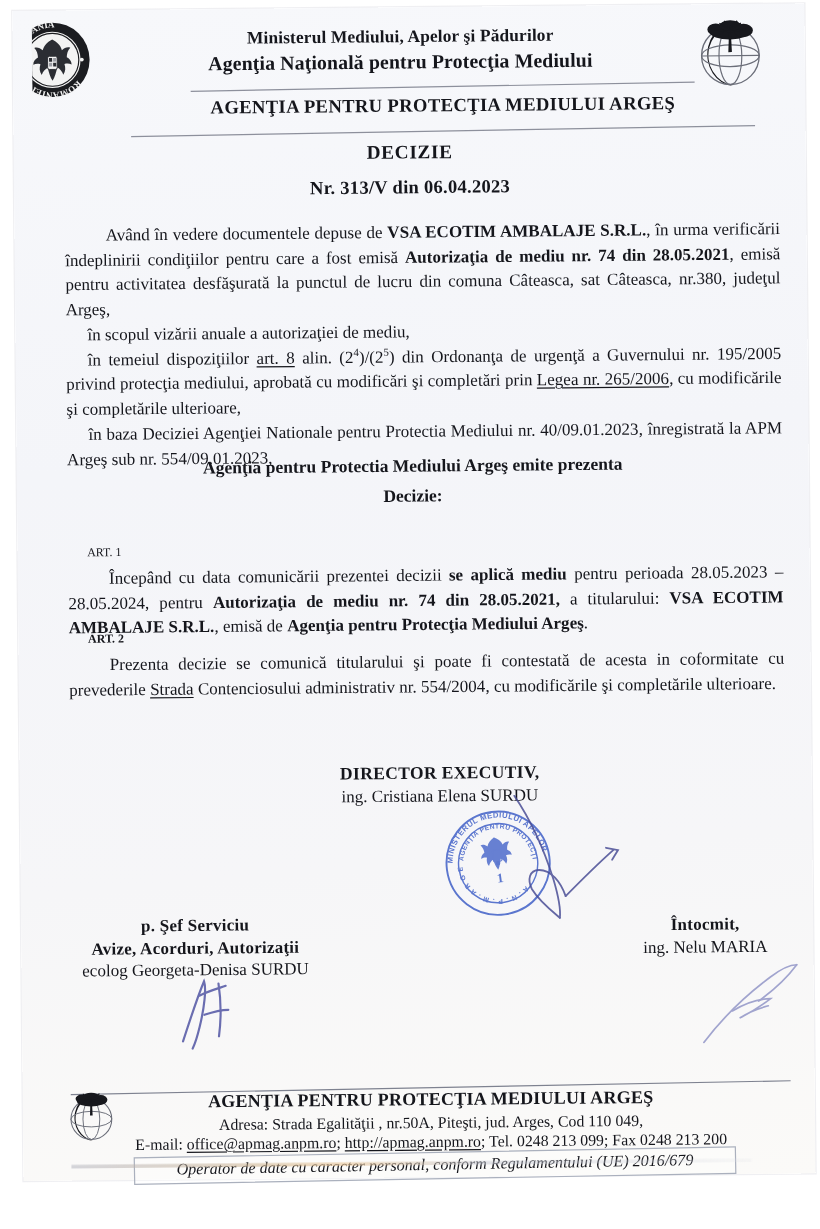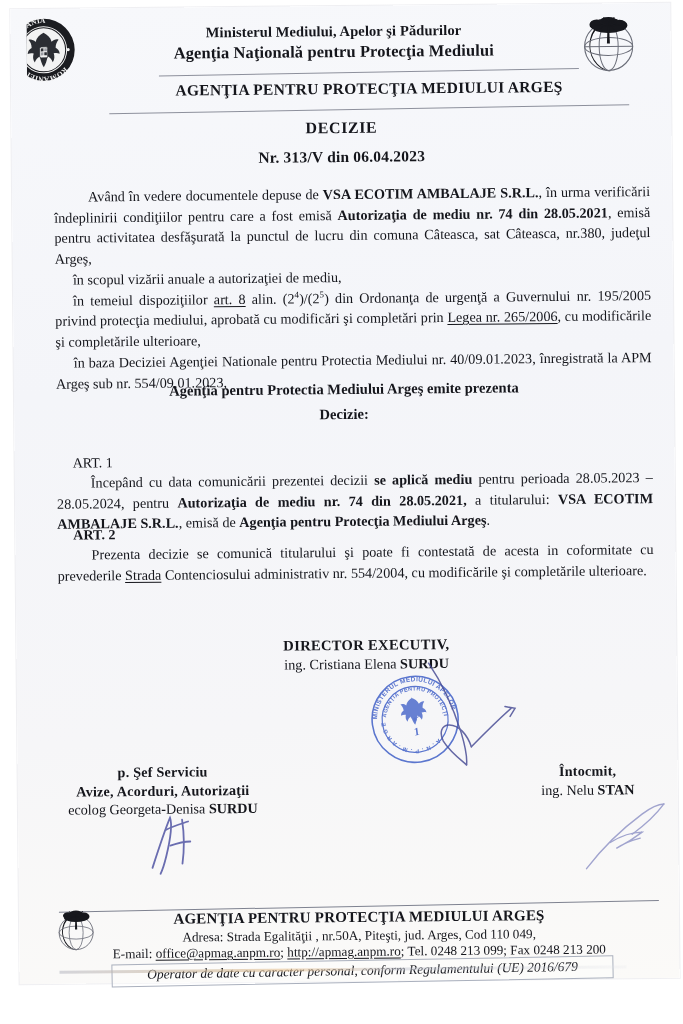--- a/index.html
+++ b/index.html
@@ -115,41 +115,41 @@
   .decl {
     position: absolute; left: 0; right: 0;
     text-align: center; font-weight: bold;
   }
   #d-line1 { top: 375px; font-size: 14.6px; }
   #d-line2 { top: 400px; font-size: 14.6px; }
 
   
   .art-label {
     position: absolute; left: 58px;
-    font-size: 14px;
+    font-size: 10px;
   }
   .art-body {
     position: absolute; left: 42px; width: 596px;
     font-size: 14.2px; line-height: 1.46; text-align: justify;
   }
   #a1-label { top: 447px; }
   #a1-body  { top: 464px; }
   #a2-label { top: 519px; font-weight: bold; }
   #a2-body  { top: 536px; }
 
   
   .sig {
     position: absolute;
     text-align: center;
     line-height: 1.32;
   }
   .sig .role  { font-weight: bold; font-size: 14.6px; letter-spacing: .3px; }
   .sig .role2 { font-weight: bold; font-size: 14.2px; letter-spacing: .2px; }
   .sig .name  { font-size: 14.2px; }
-  .sig .name b { font-weight: bold; text-align: center; }
+  .sig .name b { font-weight: normal; text-align: center; }
 
   #sig-director { left: 205px; top: 630px; width: 290px; }
   #sig-left     { left: 0px;  top: 755px; width: 290px; }
   #sig-right    { left: 470px; top: 758px; width: 200px; }
 
   
   #stamp {
     position: absolute;
     left: 352px; top: 668px;
     width: 92px; height: 92px;
@@ -346,21 +346,21 @@
             <path d="M16 62 C22 44 28 26 34 12 C36 18 34 34 30 50 C28 58 26 64 24 68"></path>
             <path d="M30 24 C38 20 46 18 52 16"></path>
             <path d="M46 14 C48 28 48 44 46 58"></path>
             <path d="M34 40 C40 38 48 36 54 36"></path>
           </g>
         </svg>
       </div>
 
       <div id="sig-right" class="sig">
         <div class="role2">Întocmit,</div>
-        <div class="name"><span>ing. Nelu </span><b>STAN</b></div>
+        <div class="name"><span>ing. Nelu </span><b>MARIA</b></div>
       </div>
 
       <div id="ink-right" class="ink">
         <svg width="110" height="80" viewBox="0 0 110 80">
           <g fill="none" stroke="#8b8fc4" stroke-width="1.4" stroke-linecap="round" opacity=".8">
             <path d="M6 70 C20 52 40 32 62 16 C70 10 78 6 84 6"></path>
             <path d="M30 44 C40 38 52 34 62 34 C54 40 44 46 36 50 C42 46 52 42 60 40"></path>
             <path d="M84 6 C78 14 66 26 52 36"></path>
           </g>
         </svg>

